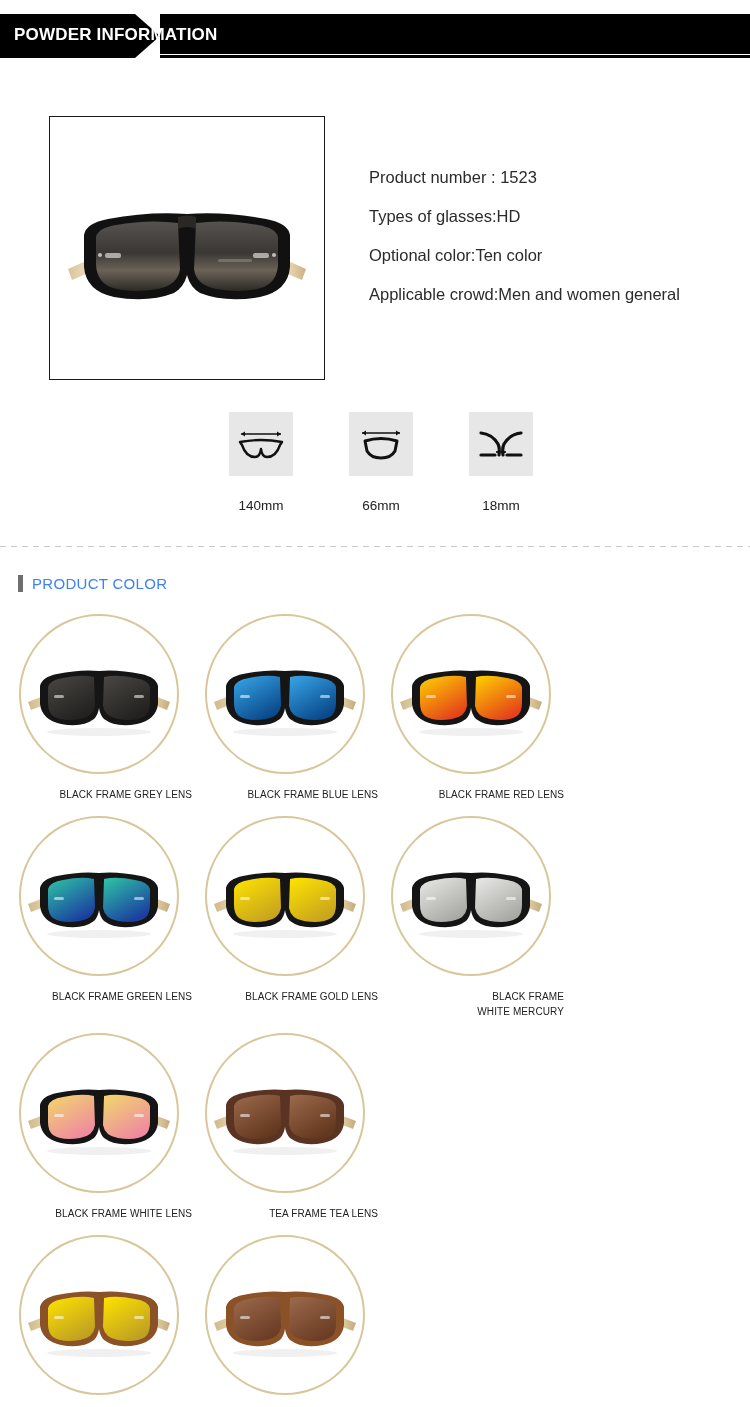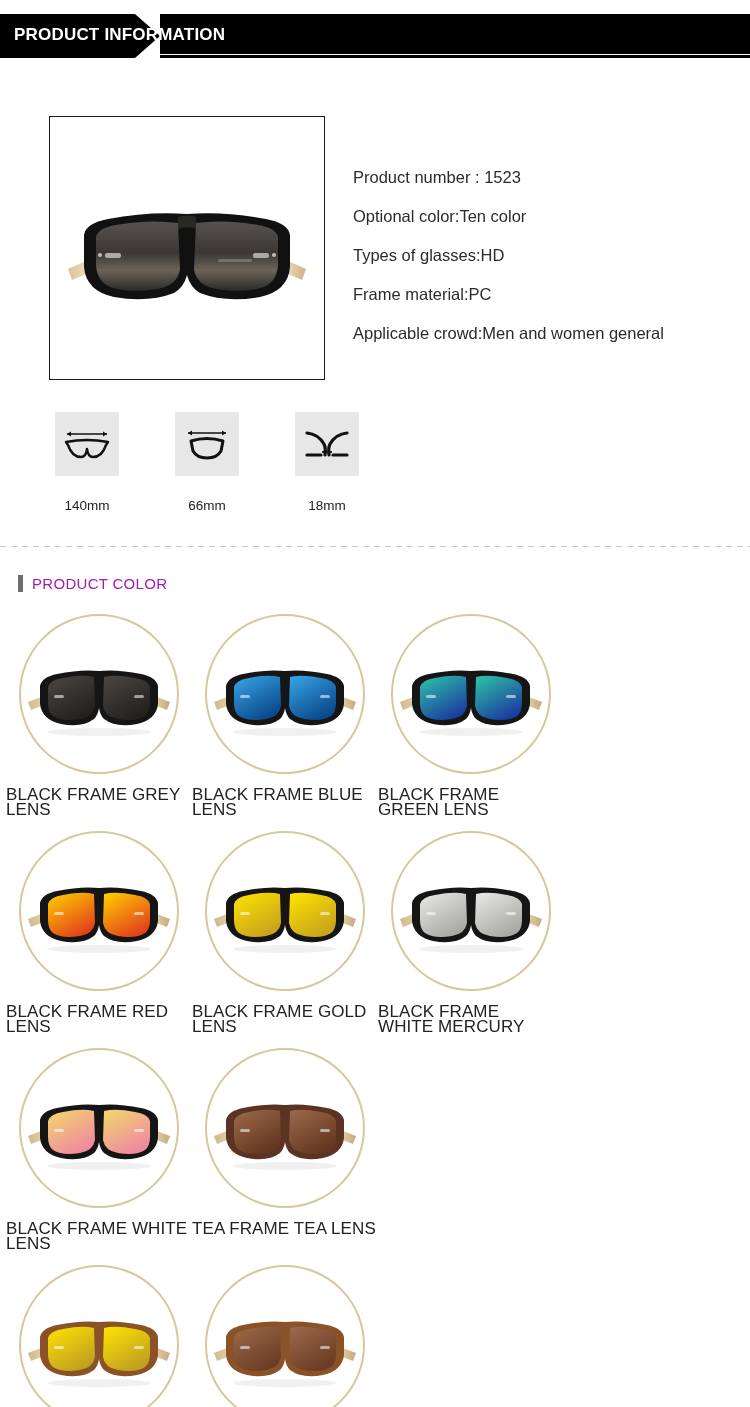--- a/index.html
+++ b/index.html
@@ -37,76 +37,76 @@
     z-index: 3;
   }
 
   
   .hero { display: flex; padding: 44px 0 0 0; }
   .hero-img-box {
     width: 276px; height: 264px; margin-left: 49px;
     border: 1px solid #1a1a1a; background: #fff;
     position: relative; flex: 0 0 auto;
   }
-  .hero-specs { margin-left: 28px; padding-top: 42px; flex: 1 1 auto; }
+  .hero-specs { margin-left: 44px; padding-top: 42px; flex: 1 1 auto; }
   .spec-line { font-size: 16.5px; line-height: 39px; color: #2b2b2b; white-space: nowrap; }
 
   
   .gl-svg { display: block; }
 
   
   .measures {
     display: flex; margin-top: 32px; padding: 0 15px;
-    justify-content: flex-start;
+    justify-content: center;
     margin-left: 12px;
   }
   .measure { width: 120px; text-align: center; }
   .measure-icon {
     width: 64px; height: 64px; background: #e7e7e7;
     margin: 0 auto; display: flex; align-items: center; justify-content: center;
   }
   .measure-label { margin-top: 22px; font-size: 13.5px; color: #222; }
 
   
   .dashed-divider {
     margin-top: 33px; height: 1px; width: 750px;
     background-image: linear-gradient(to right, #c9c9c9 0 6px, transparent 6px 11px);
     background-size: 11px 1px; background-repeat: repeat-x;
   }
   .section-head { display: flex; align-items: center; margin: 28px 0 0 18px; }
   .section-bar { width: 5px; height: 17px; background: #6e6e6e; margin-right: 9px; }
-  .section-title { font-size: 15px; color: #a21caf; letter-spacing: .3px; }
+  .section-title { font-size: 15px; color: #3b82f6; letter-spacing: .3px; }
 
   
   .color-grid {
     display: flex; flex-wrap: wrap; margin-top: 22px;
     padding: 0 6px;
   }
   .color-item { width: 186px; margin-bottom: 14px; }
   .color-circle-wrap {
     width: 160px; height: 160px; margin: 0 auto; position: relative;
   }
   .color-circle {
     width: 160px; height: 160px; border-radius: 50%;
     border: 2px solid #d7c79b; background: #ffffff;
     display: flex; align-items: center; justify-content: center;
     overflow: visible;
   }
   .color-label {
-    margin-top: 13px; text-align: left; font-size: 17px;
+    margin-top: 13px; text-align: right; font-size: 10px;
     color: #222; line-height: 15px; letter-spacing: .1px;
   }
 </style>
 </head>
 <body>
 
 <div class="banner-wrap">
   <div class="banner-black"></div>
   <div class="banner-notch"></div>
-  <div class="banner-title">PRODUCT INFORMATION</div>
+  <div class="banner-title">POWDER INFORMATION</div>
   <div class="banner-rule"></div>
 </div>
 
 <div class="hero">
 
   <div class="hero-img-box">
     <svg class="gl-svg" width="274" height="262" viewBox="0 0 274 262">
       <defs>
         <linearGradient id="heroLens" x1="0" y1="0" x2="0" y2="1">
           <stop offset="0%" stop-color="#56534f"></stop>
@@ -141,23 +141,22 @@
       <rect x="203" y="136" width="16" height="5" rx="2" fill="#cfcfcf" opacity=".75"></rect>
       <circle cx="50" cy="138" r="2" fill="#e0e0e0" opacity=".8"></circle>
       <circle cx="224" cy="138" r="2" fill="#e0e0e0" opacity=".8"></circle>
 
       <rect x="168" y="142" width="34" height="3" rx="1.5" fill="#8a8276" opacity=".65"></rect>
     </svg>
   </div>
 
   <div class="hero-specs">
     <div class="spec-line">Product number : 1523</div>
+    <div class="spec-line">Types of glasses:HD</div>
     <div class="spec-line">Optional color:Ten color</div>
-    <div class="spec-line">Types of glasses:HD</div>
-    <div class="spec-line">Frame material:PC</div>
     <div class="spec-line">Applicable crowd:Men and women general</div>
   </div>
 </div>
 
 <div class="measures">
 
   <div class="measure">
     <div class="measure-icon">
       <svg width="50" height="36" viewBox="0 0 50 36">
         <line x1="5" y1="8" x2="45" y2="8" stroke="#111" stroke-width="1.6"></line>
@@ -265,20 +264,50 @@
           </svg>
         </div>
       </div>
       <div class="color-label">BLACK FRAME BLUE LENS</div>
     </div>
     <div class="color-item">
       <div class="color-circle-wrap">
         <div class="color-circle" style="border-color: rgb(215, 199, 155);">
           <svg width="150" height="96" viewBox="0 0 150 96">
             <defs>
+              <linearGradient id="Lv3" x1="0" y1="0" x2="0.6" y2="1">
+                <stop offset="0%" stop-color="#ffd200"></stop>
+                <stop offset="100%" stop-color="#e4431a"></stop>
+              </linearGradient>
+              <linearGradient id="Wv3" x1="0" y1="0" x2="1" y2="0">
+                <stop offset="0%" stop-color="#cfb88d"></stop>
+                <stop offset="50%" stop-color="#e2cfa4"></stop>
+                <stop offset="100%" stop-color="#c4aa7d"></stop>
+              </linearGradient>
+            </defs>
+            <path d="M4 56 L30 46 L33 54 L7 64 Z" fill="url(#Wv3)"></path>
+            <path d="M146 56 L120 46 L117 54 L143 64 Z" fill="url(#Wv3)"></path>
+            <path d="M64 54 h22 v7 h-22 z" fill="url(#Wv3)"></path>
+            <path d="M16 40 Q18 31 33 28 Q57 23 75 25 Q93 23 117 28 Q132 31 134 40 L134 58 Q132 74 113 78 Q92 82 80 73 Q76 69 75 62 Q74 69 70 73 Q58 82 37 78 Q18 74 16 58 Z" fill="#151515"></path>
+            <path d="M24 41 Q26 34 39 32 Q58 28 70 31 L71 60 Q69 71 56 73 Q38 76 29 70 Q24 66 24 57 Z" fill="url(#Lv3)"></path>
+            <path d="M126 41 Q124 34 111 32 Q92 28 80 31 L79 60 Q81 71 94 73 Q112 76 121 70 Q126 66 126 57 Z" fill="url(#Lv3)"></path>
+            <path d="M70 27 Q75 25 80 27 L80 34 Q75 31 70 34 Z" fill="#151515"></path>
+            <rect x="30" y="49" width="10" height="3" rx="1.5" fill="#ffffff" opacity=".55"></rect>
+            <rect x="110" y="49" width="10" height="3" rx="1.5" fill="#ffffff" opacity=".55"></rect>
+            <ellipse cx="75" cy="86" rx="52" ry="4" fill="#000000" opacity=".06"></ellipse>
+          </svg>
+        </div>
+      </div>
+      <div class="color-label">BLACK FRAME RED LENS</div>
+    </div>
+    <div class="color-item">
+      <div class="color-circle-wrap">
+        <div class="color-circle" style="border-color: rgb(215, 199, 155);">
+          <svg width="150" height="96" viewBox="0 0 150 96">
+            <defs>
               <linearGradient id="Lv2" x1="0" y1="0" x2="0.6" y2="1">
                 <stop offset="0%" stop-color="#2fc6a6"></stop>
                 <stop offset="100%" stop-color="#1b3fa0"></stop>
               </linearGradient>
               <linearGradient id="Wv2" x1="0" y1="0" x2="1" y2="0">
                 <stop offset="0%" stop-color="#cfb88d"></stop>
                 <stop offset="50%" stop-color="#e2cfa4"></stop>
                 <stop offset="100%" stop-color="#c4aa7d"></stop>
               </linearGradient>
             </defs>
@@ -289,50 +318,20 @@
             <path d="M24 41 Q26 34 39 32 Q58 28 70 31 L71 60 Q69 71 56 73 Q38 76 29 70 Q24 66 24 57 Z" fill="url(#Lv2)"></path>
             <path d="M126 41 Q124 34 111 32 Q92 28 80 31 L79 60 Q81 71 94 73 Q112 76 121 70 Q126 66 126 57 Z" fill="url(#Lv2)"></path>
             <path d="M70 27 Q75 25 80 27 L80 34 Q75 31 70 34 Z" fill="#151515"></path>
             <rect x="30" y="49" width="10" height="3" rx="1.5" fill="#ffffff" opacity=".55"></rect>
             <rect x="110" y="49" width="10" height="3" rx="1.5" fill="#ffffff" opacity=".55"></rect>
             <ellipse cx="75" cy="86" rx="52" ry="4" fill="#000000" opacity=".06"></ellipse>
           </svg>
         </div>
       </div>
       <div class="color-label">BLACK FRAME GREEN LENS</div>
-    </div>
-    <div class="color-item">
-      <div class="color-circle-wrap">
-        <div class="color-circle" style="border-color: rgb(215, 199, 155);">
-          <svg width="150" height="96" viewBox="0 0 150 96">
-            <defs>
-              <linearGradient id="Lv3" x1="0" y1="0" x2="0.6" y2="1">
-                <stop offset="0%" stop-color="#ffd200"></stop>
-                <stop offset="100%" stop-color="#e4431a"></stop>
-              </linearGradient>
-              <linearGradient id="Wv3" x1="0" y1="0" x2="1" y2="0">
-                <stop offset="0%" stop-color="#cfb88d"></stop>
-                <stop offset="50%" stop-color="#e2cfa4"></stop>
-                <stop offset="100%" stop-color="#c4aa7d"></stop>
-              </linearGradient>
-            </defs>
-            <path d="M4 56 L30 46 L33 54 L7 64 Z" fill="url(#Wv3)"></path>
-            <path d="M146 56 L120 46 L117 54 L143 64 Z" fill="url(#Wv3)"></path>
-            <path d="M64 54 h22 v7 h-22 z" fill="url(#Wv3)"></path>
-            <path d="M16 40 Q18 31 33 28 Q57 23 75 25 Q93 23 117 28 Q132 31 134 40 L134 58 Q132 74 113 78 Q92 82 80 73 Q76 69 75 62 Q74 69 70 73 Q58 82 37 78 Q18 74 16 58 Z" fill="#151515"></path>
-            <path d="M24 41 Q26 34 39 32 Q58 28 70 31 L71 60 Q69 71 56 73 Q38 76 29 70 Q24 66 24 57 Z" fill="url(#Lv3)"></path>
-            <path d="M126 41 Q124 34 111 32 Q92 28 80 31 L79 60 Q81 71 94 73 Q112 76 121 70 Q126 66 126 57 Z" fill="url(#Lv3)"></path>
-            <path d="M70 27 Q75 25 80 27 L80 34 Q75 31 70 34 Z" fill="#151515"></path>
-            <rect x="30" y="49" width="10" height="3" rx="1.5" fill="#ffffff" opacity=".55"></rect>
-            <rect x="110" y="49" width="10" height="3" rx="1.5" fill="#ffffff" opacity=".55"></rect>
-            <ellipse cx="75" cy="86" rx="52" ry="4" fill="#000000" opacity=".06"></ellipse>
-          </svg>
-        </div>
-      </div>
-      <div class="color-label">BLACK FRAME RED LENS</div>
     </div>
     <div class="color-item">
       <div class="color-circle-wrap">
         <div class="color-circle" style="border-color: rgb(215, 199, 155);">
           <svg width="150" height="96" viewBox="0 0 150 96">
             <defs>
               <linearGradient id="Lv4" x1="0" y1="0" x2="0.6" y2="1">
                 <stop offset="0%" stop-color="#ffe400"></stop>
                 <stop offset="100%" stop-color="#c8a51d"></stop>
               </linearGradient>

